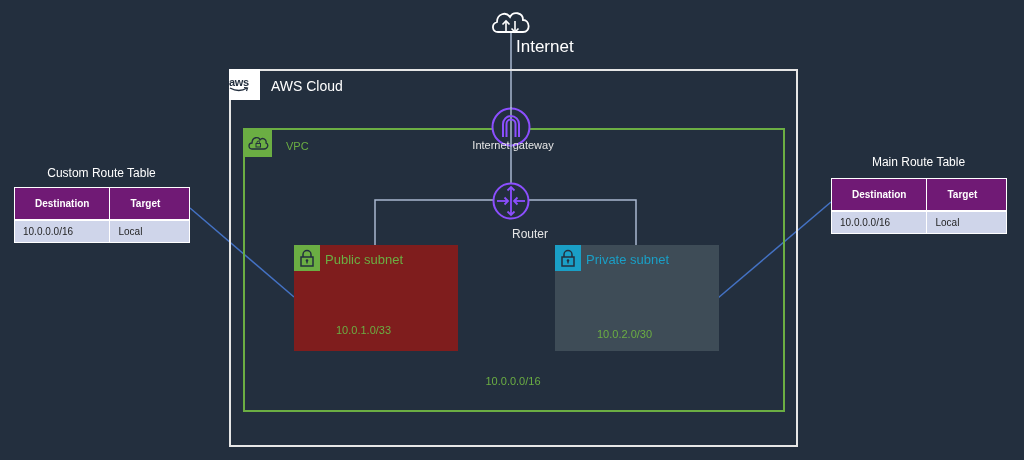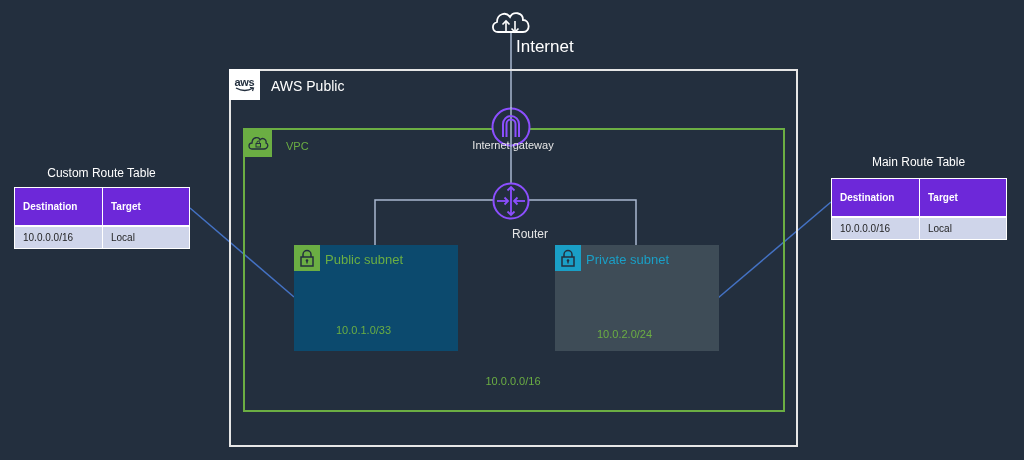--- a/index.html
+++ b/index.html
@@ -5,34 +5,34 @@
   * { margin: 0; padding: 0; box-sizing: border-box; }
   html, body { width: 1024px; height: 460px; overflow: hidden; background: #232f3e; }
   body { position: relative; font-family: "Liberation Sans", sans-serif; }
   .abs { position: absolute; }
 
   
   #lines { position: absolute; left: 0; top: 0; width: 1024px; height: 460px; z-index: 1; }
 
   
   .aws-cloud { left: 229px; top: 69px; width: 569px; height: 378px; border: 2px solid #e6e6e6; z-index: 2; }
-  .aws-logo { left: 229px; top: 69px; width: 31px; height: 31px; background: #ffffff; z-index: 3; display: flex; flex-direction: column; align-items: center; justify-content: center; }
+  .aws-logo { left: 229px; top: 69px; width: 31px; height: 31px; background: #ffffff; z-index: 3; display: flex; flex-direction: column; align-items: flex-start; justify-content: center; }
   .aws-logo .txt { font-family: "Liberation Sans", sans-serif; font-size: 11px; font-weight: bold; color: #232f3e; line-height: 10px; letter-spacing: -0.3px; }
   .aws-label { left: 271px; top: 78px; font-size: 14px; color: #ffffff; z-index: 3; }
 
   
   .vpc { left: 243px; top: 128px; width: 542px; height: 284px; border: 2px solid #6bae43; z-index: 2; }
   .vpc-badge { left: 243px; top: 128px; width: 29px; height: 29px; background: #6bae43; z-index: 3; display:flex; align-items:center; justify-content:center; }
   .vpc-label { left: 286px; top: 140px; font-size: 11px; color: #6bae43; z-index: 3; text-align: center; }
   .vpc-caption { left: 428px; top: 375px; width: 170px; text-align: center; font-size: 11px; color: #6bae43; line-height: 13px; z-index: 3; }
   .vpc-caption .sq { text-decoration: underline wavy #d23c3c; text-decoration-thickness: 1px; }
 
   
   .subnet { width: 164px; height: 106px; z-index: 3; }
-  .subnet.public { left: 294px; top: 245px; background: #0c4a6e; }
+  .subnet.public { left: 294px; top: 245px; background: #7f1d1d; }
   .subnet.private { left: 555px; top: 245px; background: #3e4c57; text-align: right; }
   .subnet .badge { position: absolute; left: 0; top: 0; width: 26px; height: 26px; display:flex; align-items:center; justify-content:center; }
   .subnet.public .badge { background: #6bae43; }
   .subnet.private .badge { background: #1a9fc6; }
   .subnet .title { position: absolute; left: 31px; top: 7px; font-size: 13px; }
   .subnet.public .title { color: #6bae43; }
   .subnet.private .title { color: #1a9fc6; }
   .subnet .cidr { position: absolute; font-size: 11px; color: #6bae43; }
   .subnet.public .cidr { left: 42px; top: 79px; }
   .subnet.private .cidr { left: 42px; top: 83px; }
@@ -44,21 +44,21 @@
   .internet-label { left: 516px; top: 37px; font-size: 17px; color: #ffffff; z-index: 4; }
   .internet-icon { left: 490px; top: 8px; z-index: 4; }
 
   
   .rt-title { font-family: "Liberation Sans", sans-serif; font-size: 12px; color: #ffffff; z-index: 4; }
   .rt-title.custom { left: 14px; top: 166px; width: 175px; text-align: center; }
   .rt-title.main { left: 831px; top: 155px; width: 175px; text-align: center; }
   table.rt { position: absolute; border-collapse: collapse; z-index: 4; font-family: "Liberation Sans", sans-serif; font-size: 10px; }
   table.rt.custom { left: 14px; top: 187px; width: 176px; }
   table.rt.main { left: 831px; top: 178px; width: 176px; }
-  table.rt th { background: #6d28d9; color: #ffffff; font-weight: bold; text-align: left; padding: 0 8px; height: 38px; border: 1px solid #ffffff; border-bottom: 2px solid #ffffff; }
+  table.rt th { background: #701a75; color: #ffffff; font-weight: bold; text-align: left; padding: 0 20px; height: 32px; border: 1px solid #ffffff; border-bottom: 2px solid #ffffff; }
   table.rt td { color: #1f1f1f; text-align: left; padding: 0 8px; height: 23px; border: 1px solid #ffffff; }
   table.rt th:first-child, table.rt td:first-child { width: 88px; }
   table.rt tr.odd td { background: #cfd5ea; }
   table.rt tr.even td { background: #e9ebf5; }
   .sq-red { text-decoration: underline wavy #d23c3c; text-decoration-thickness: 1px; }
 </style>
 </head>
 <body>
 
 <svg id="lines" viewBox="0 0 1024 460">
@@ -84,21 +84,21 @@
 <div class="abs internet-label">Internet</div>
 
 <div class="abs aws-cloud"></div>
 <div class="abs aws-logo">
   <span class="txt">aws</span>
   <svg width="20" height="6" viewBox="0 0 20 6">
       <path d="M1 1 Q10 6 18 1" fill="none" stroke="#232f3e" stroke-width="1.4"></path>
       <polyline points="15,0.5 18.5,1 17.5,4" fill="none" stroke="#232f3e" stroke-width="1.2"></polyline>
     </svg>
 </div>
-<div class="abs aws-label">AWS Public</div>
+<div class="abs aws-label">AWS Cloud</div>
 
 <div class="abs vpc"></div>
 <div class="abs vpc-badge">
   <svg width="22" height="18" viewBox="0 0 22 18">
     <path d="M5 15 C1 15 1 9 5 9 C5 3 12 2 13 6 C15 3 20 5 19 9 C22 10 21 15 17 15 Z" fill="none" stroke="#232f3e" stroke-width="1.3"></path>
     <rect x="9" y="9.5" width="4.5" height="3.5" fill="none" stroke="#232f3e" stroke-width="1"></rect>
     <path d="M10 9.5 V8.3 a1.25 1.25 0 0 1 2.5 0 V9.5" fill="none" stroke="#232f3e" stroke-width="1"></path>
   </svg>
 </div>
 <div class="abs vpc-label">VPC</div>
@@ -146,21 +146,21 @@
 <div class="abs subnet private">
   <div class="badge">
     <svg width="16" height="18" viewBox="0 0 16 18">
       <path d="M4 8 V5.5 a4 4 0 0 1 8 0 V8" fill="none" stroke="#232f3e" stroke-width="1.5"></path>
       <rect x="2" y="8" width="12" height="9" fill="none" stroke="#232f3e" stroke-width="1.5"></rect>
       <circle cx="8" cy="11.5" r="1.3" fill="#232f3e"></circle>
       <line x1="8" y1="12" x2="8" y2="14.5" stroke="#232f3e" stroke-width="1.3"></line>
     </svg>
   </div>
   <div class="title">Private subnet</div>
-  <div class="cidr">10.0.2.0/24</div>
+  <div class="cidr">10.0.2.0/30</div>
 </div>
 
 <div class="abs rt-title custom">Custom Route Table</div>
 <table class="rt custom">
   <tbody>
       <tr>
     <th>Destination</th>
     <th>Target</th>
   </tr>
   <tr class="odd">

